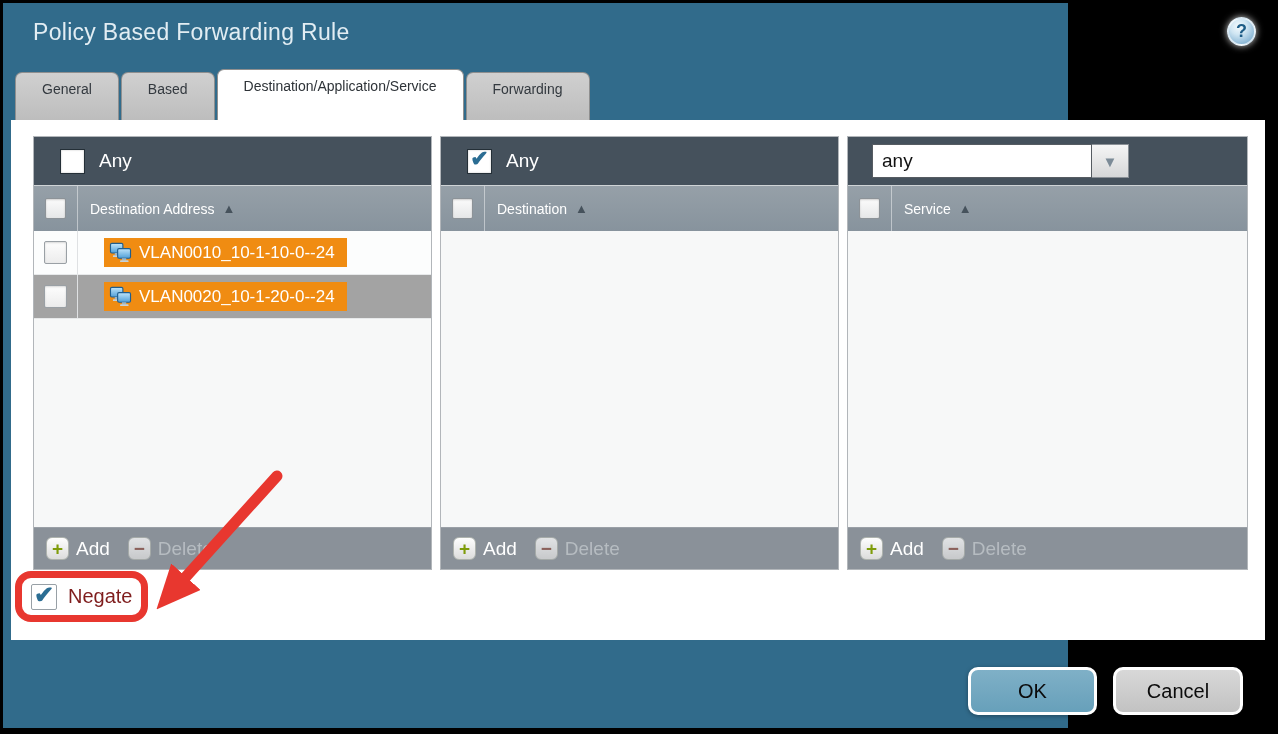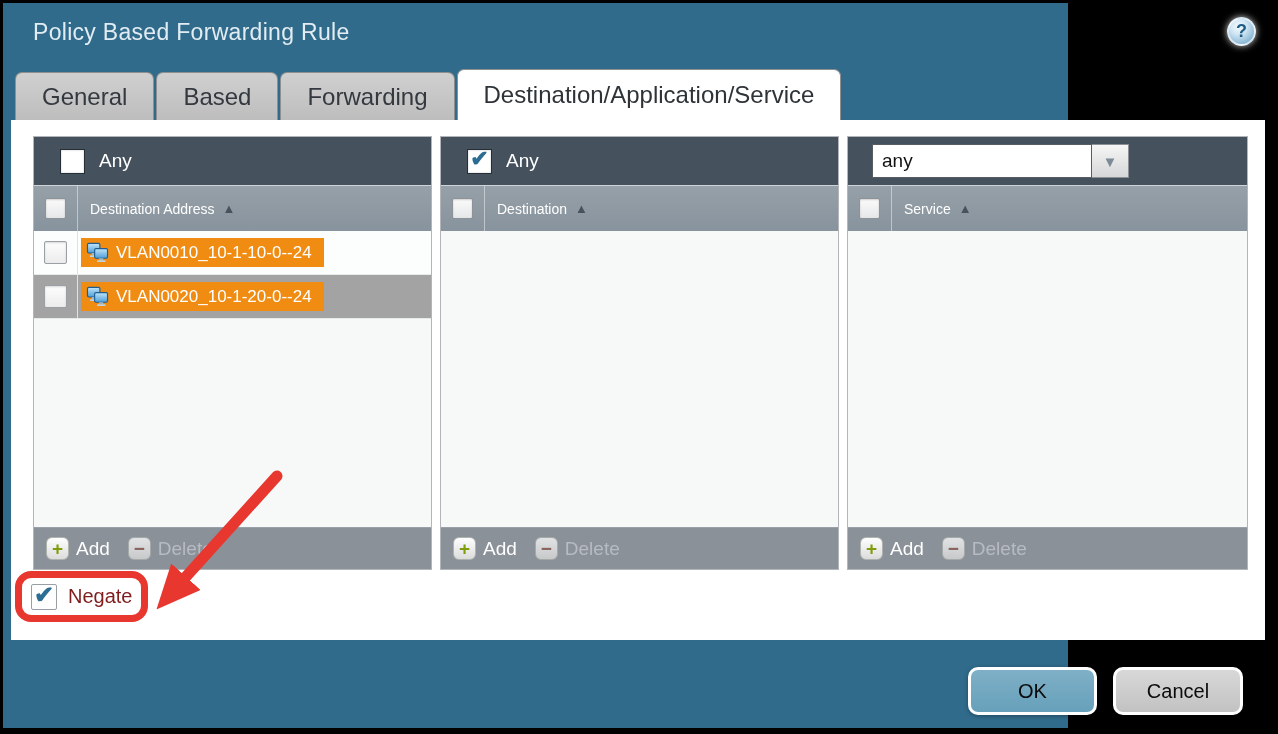--- a/index.html
+++ b/index.html
@@ -26,22 +26,22 @@
     display:flex; align-items:center; justify-content:center;
     color:#1d5c86; font-size:18px; font-weight:bold; cursor:pointer;
   }
   
   .tabs { position:absolute; left:12px; top:66px; height:51px; display:flex; align-items:flex-end; }
   .tab {
     height:48px; margin-right:2px; padding:8px 26px;
     background:linear-gradient(#d0d0d0,#bdbdbd);
     border:1px solid #8f8f8f; border-bottom:none;
     border-radius:7px 7px 0 0;
-    display:flex; align-items:center; justify-content:center;
-    font-size:24px; color:#33393f; cursor:pointer; white-space:nowrap;
+    display:flex; justify-content:center;
+    font-size:14px; color:#33393f; cursor:pointer; white-space:nowrap;
   }
   .tab.active {
     height:51px; background:#fff; color:#2e3338; z-index:3;
   }
   
   .panel {
     position:absolute; left:8px; top:117px; width:1254px; height:520px;
     background:#fff; z-index:2;
   }
   .columns { position:absolute; left:22px; top:16px; display:flex; gap:8px; }
@@ -68,21 +68,21 @@
   .sort-icon { color:#46525c; font-size:13px; margin-left:8px; }
   .list-body { flex:1 1 auto; background:#f7f8f8; overflow:hidden; }
   .row { height:44px; display:flex; align-items:center; border-bottom:1px solid #e7e9ea; cursor:pointer; }
   .row:nth-child(1) { background:#fcfdfd; }
   .row:nth-child(2) { background:#a3a3a3; }
   .row-cbcell {
     width:44px; height:100%; display:flex; align-items:center; justify-content:center;
     border-right:1px solid #dfe1e3;
   }
   .addr-chip {
-    margin-left:3px; height:29px; background:#f08c12;
+    margin-left:26px; height:29px; background:#f08c12;
     display:flex; align-items:center; gap:7px; padding:0 12px 0 5px;
     color:#fff; font-size:17px; white-space:nowrap;
   }
   .col-footer {
     height:42px; background:#8a9199; display:flex; align-items:center;
     padding-left:12px; flex:0 0 auto; border-top:1px solid #9aa0a7;
   }
   .btn-mini {
     display:flex; align-items:center; gap:7px; cursor:pointer; margin-right:18px;
   }
@@ -162,25 +162,25 @@
     <span>?</span>
   </div>
 
   <div class="tabs">
     <div class="tab">
         <span>General</span>
       </div>
     <div class="tab">
         <span>Based</span>
       </div>
+    <div class="tab active">
+        <span>Destination/Application/Service</span>
+      </div>
     <div class="tab">
         <span>Forwarding</span>
-      </div>
-    <div class="tab active">
-        <span>Destination/Application/Service</span>
       </div>
   </div>
 
   <div class="panel">
     <div class="columns">
 
       <div class="column">
         <div class="any-bar">
           <span class="cb cb-dark"></span>
           <span class="any-label">Any</span>

